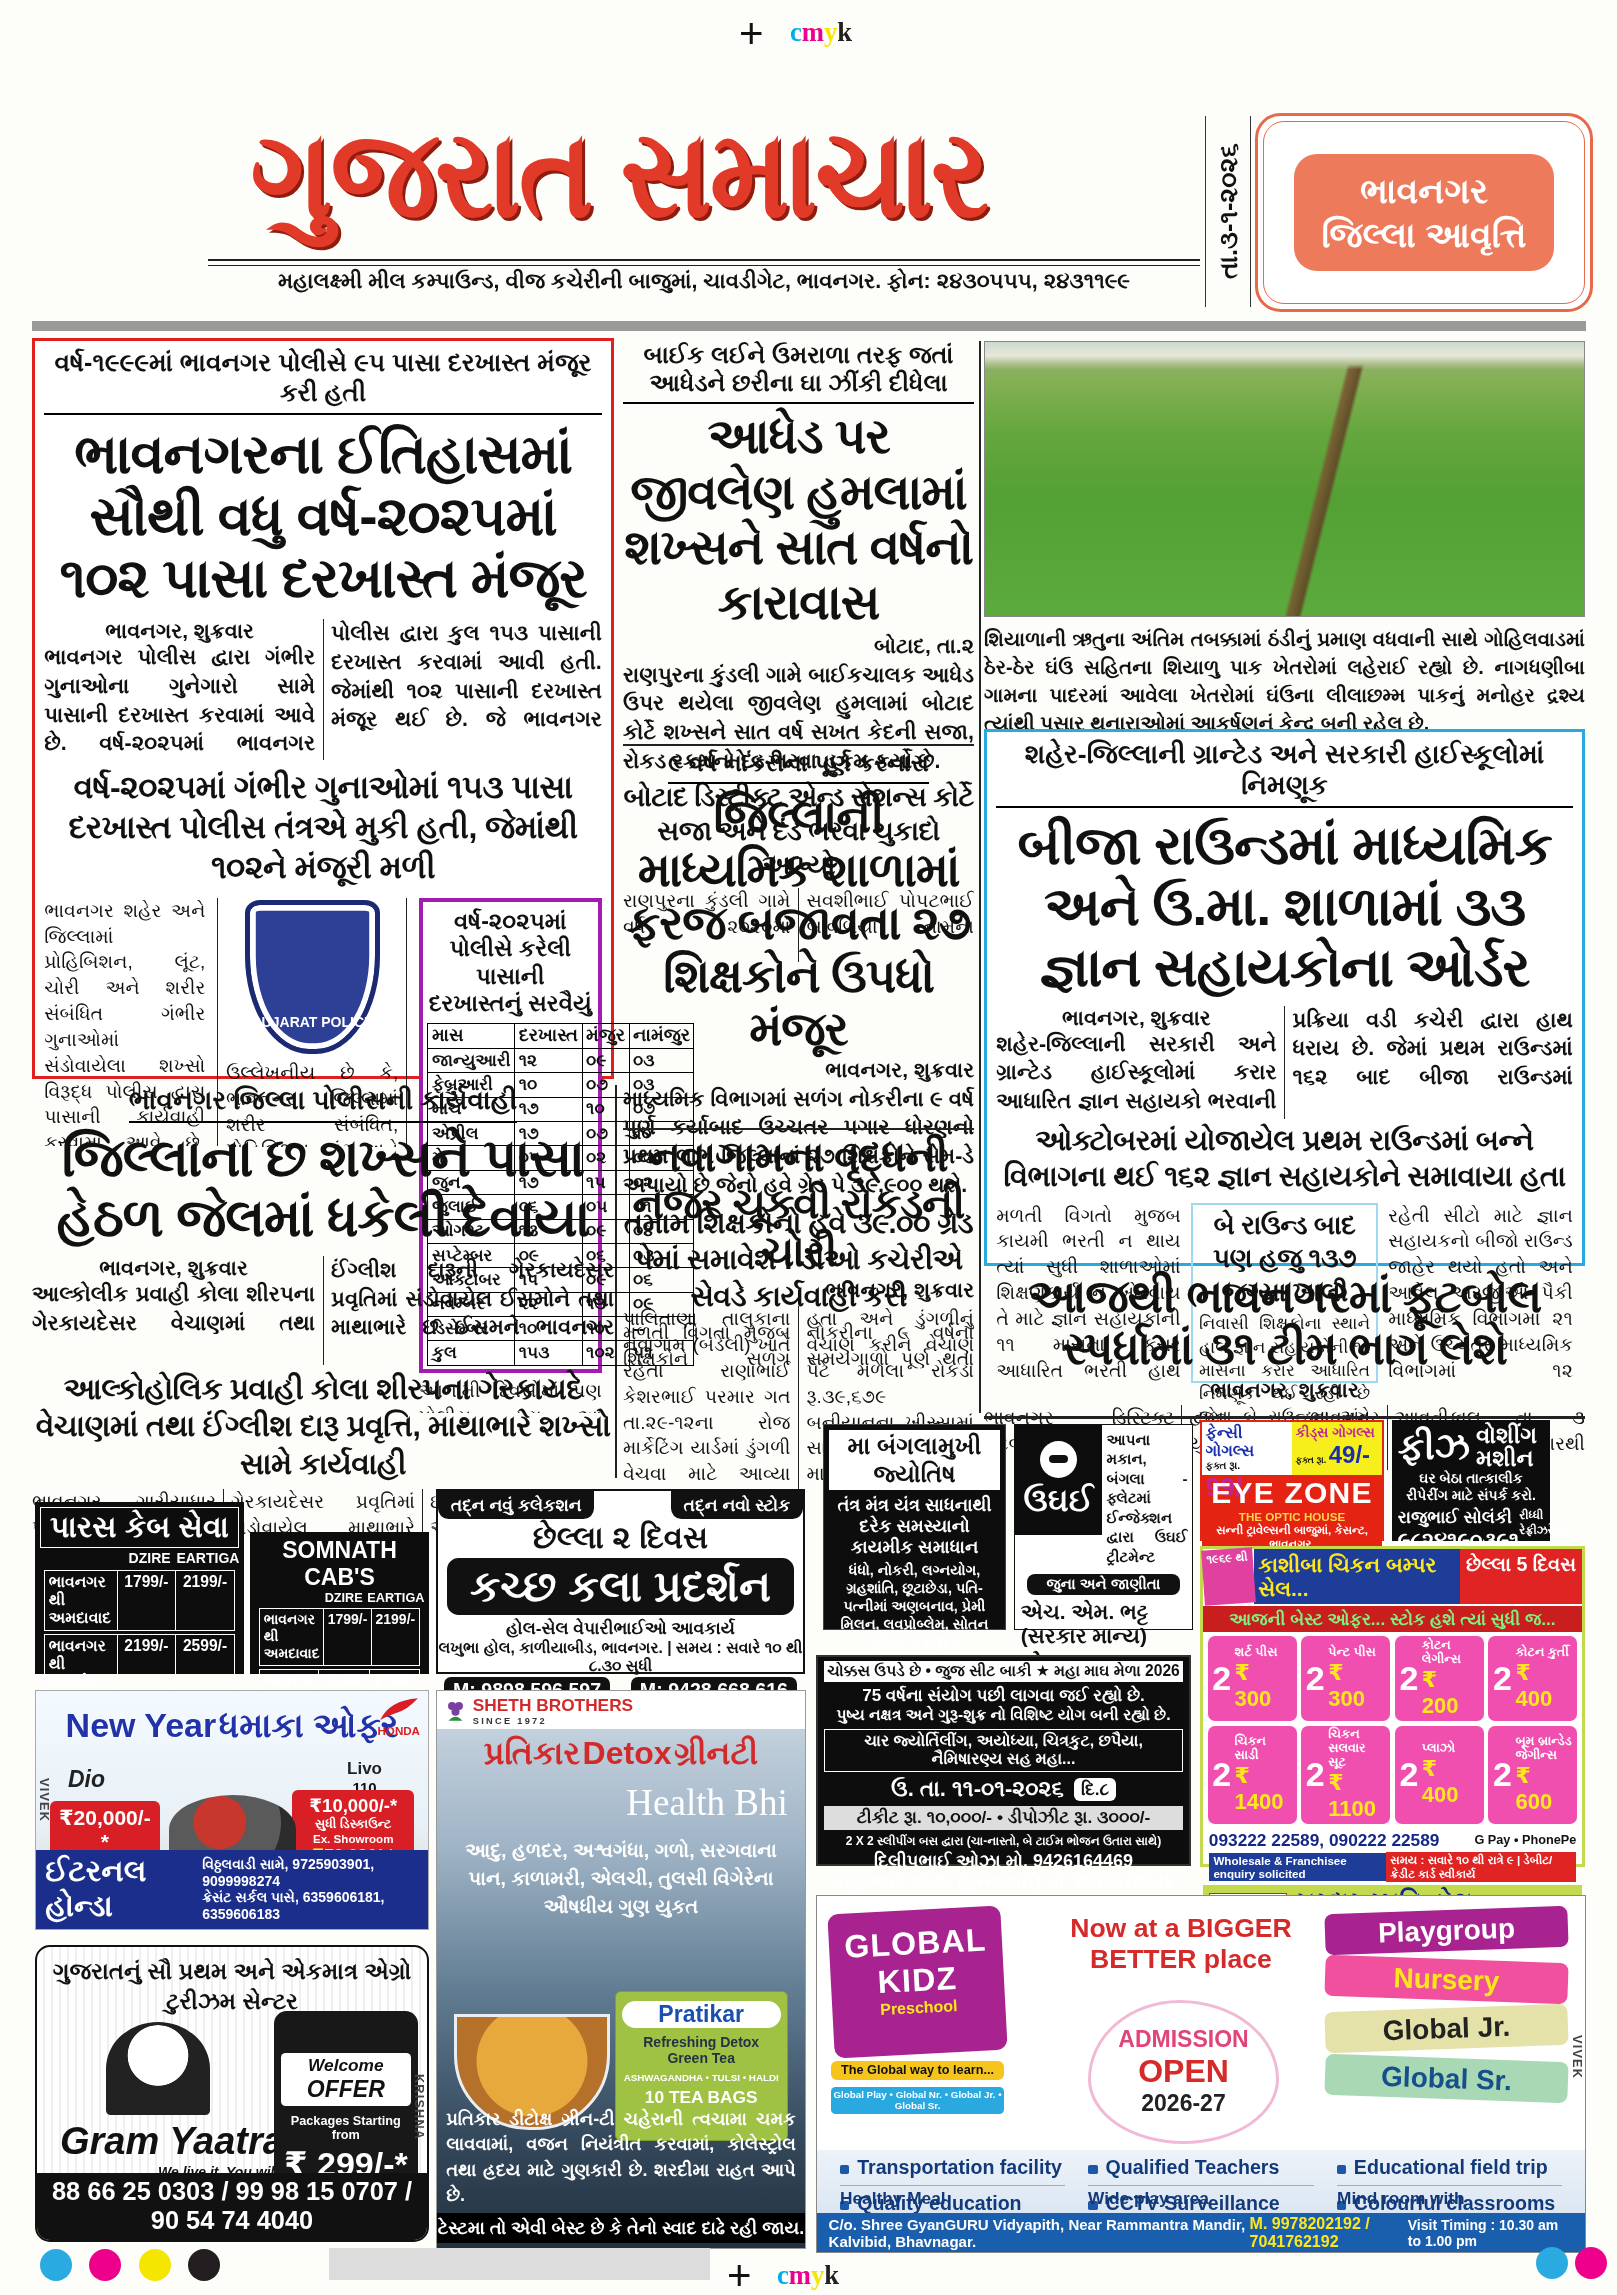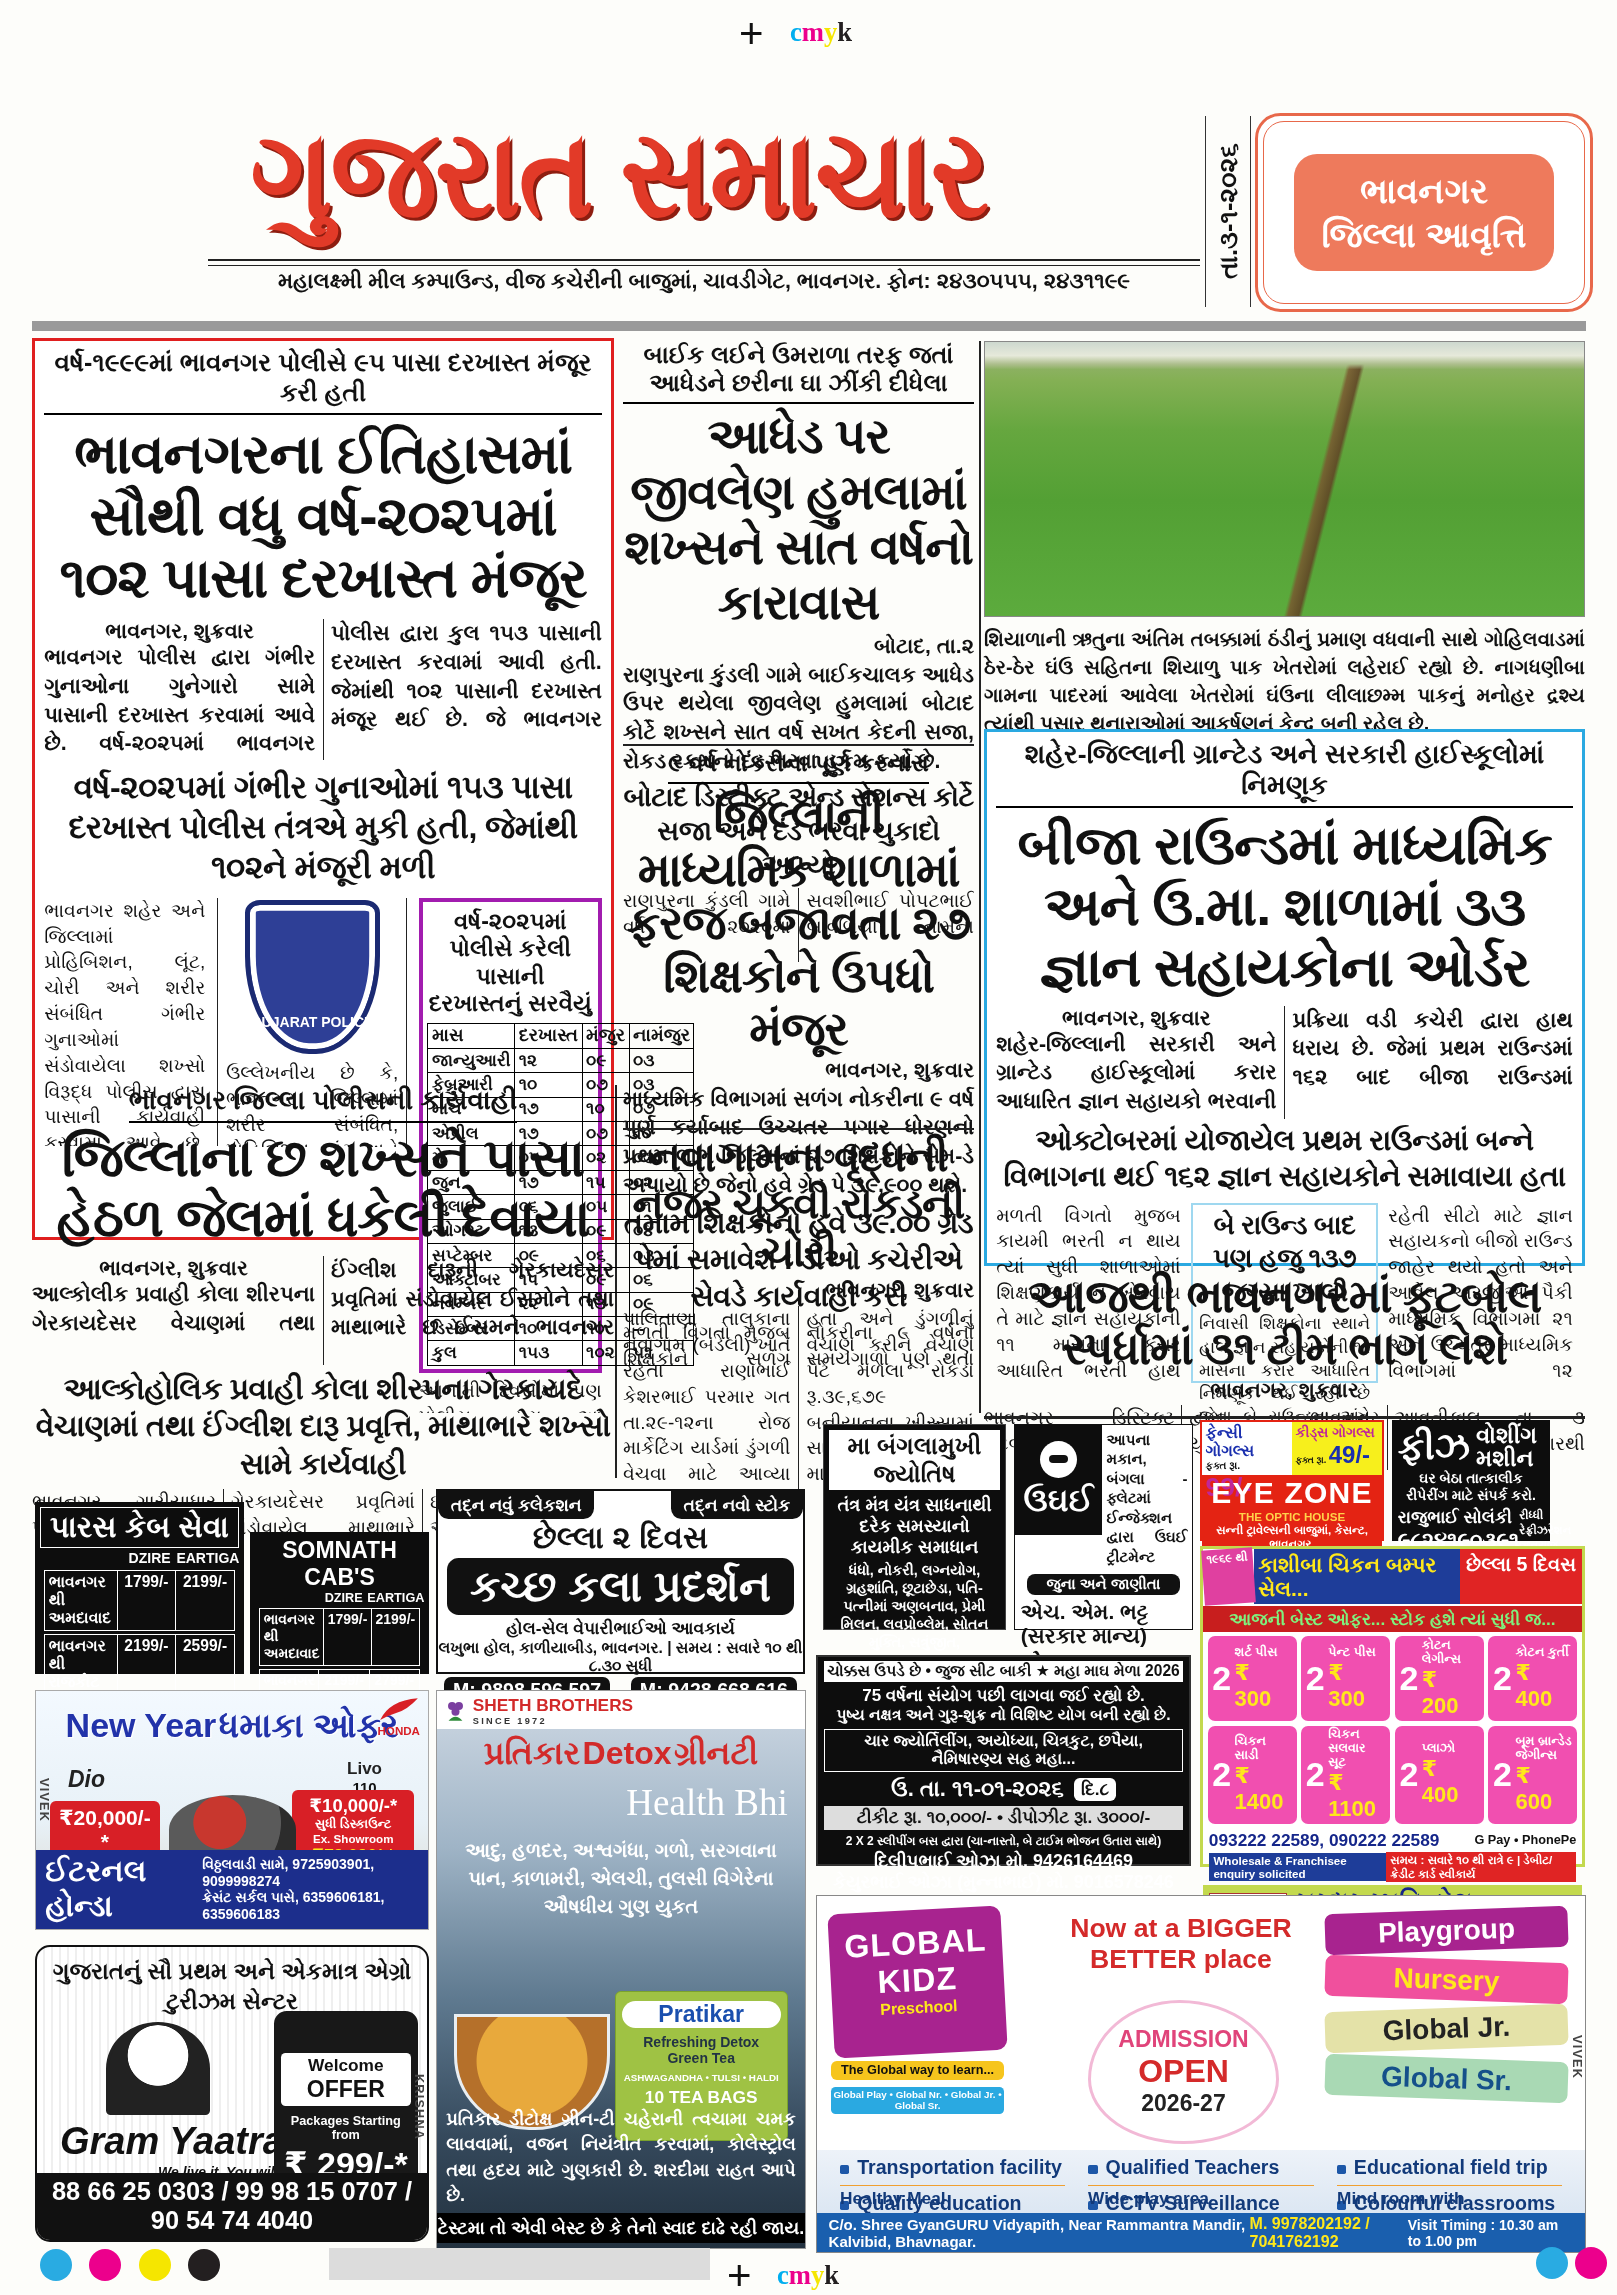--- a/index.html
+++ b/index.html
@@ -89,21 +89,21 @@
     <div class="edbadge">
       <div>ભાવનગર</div>
       <div>જિલ્લા આવૃત્તિ</div>
     </div>
   </div>
   <div class="abs graybar" style="left:32px;top:321px;width:1554px;height:10.4px;"></div>
 
   <div class="abs rule-v" style="left:615px;top:1085px;height:393px;"></div>
   <div class="abs rule-v" style="left:979px;top:341px;height:1072px;"></div>
 
-  <div class="abs redbox" style="left:32px;top:338px;width:582px;height:902px;padding:7px 9.2px;box-sizing:border-box;">
+  <div class="abs redbox" style="left:32px;top:338px;width:582px;height:741px;padding:7px 9.2px;box-sizing:border-box;">
     <div class="kick"><span>વર્ષ-૧૯૯૯માં ભાવનગર પોલીસે ૯૫ પાસા દરખાસ્ત મંજૂર કરી હતી</span></div>
     <div class="hl" style="font-size:55px;margin-top:8px;">ભાવનગરના ઈતિહાસમાં સૌથી વધુ વર્ષ-૨૦૨૫માં ૧૦૨ પાસા દરખાસ્ત મંજૂર</div>
     <div class="cols2" style="margin-top:10.4px;height:141px;overflow:hidden;">
       <div class="dl">ભાવનગર, શુક્રવાર</div>
       <div class="lead jst">ભાવનગર પોલીસ દ્વારા ગંભીર ગુનાઓના ગુનેગારો સામે પાસાની દરખાસ્ત કરવામાં આવે છે. વર્ષ-૨૦૨૫માં ભાવનગર પોલીસ દ્વારા કુલ ૧૫૩ પાસાની દરખાસ્ત કરવામાં આવી હતી. જેમાંથી ૧૦૨ પાસાની દરખાસ્ત મંજૂર થઈ છે. જે ભાવનગર જિલ્લાના ઈતિહાસની સૌથી વધારે છે. મંજૂર થયેલી પાસાની દરખાસ્તના આરોપીઓને રાજ્યની જુદી-જુદી જેલોમાં ધકેલી દેવામાં આવ્યા છે.</div>
     </div>
     <div class="sub" style="font-size:32px;margin-top:7px;">વર્ષ-૨૦૨૫માં ગંભીર ગુનાઓમાં ૧૫૩ પાસા દરખાસ્ત પોલીસ તંત્રએ મુકી હતી, જેમાંથી ૧૦૨ને મંજૂરી મળી</div>
     <div style="display:flex;gap:11.6px;margin-top:10.4px;height:248px;">
       <div class="bodytxt jst" style="width:173px;overflow:hidden;">ભાવનગર શહેર અને જિલ્લામાં પ્રોહિબિશન, લૂંટ, ચોરી અને શરીર સંબંધિત ગંભીર ગુનાઓમાં સંડોવાયેલા શખ્સો વિરૂદ્ધ પોલીસ દ્વારા પાસાની કાર્યવાહી કરવામાં આવે છે. ભાવનગર જિલ્લામાં વર્ષ-૧૯૯૯માં સૌથી વધુ ૯૫ પાસાની દરખાસ્ત મંજૂર થઈ હતી. જે પછી વર્ષ-૨૦૨૫માં જિલ્લાના ઈતિહાસમાં સૌથી વધુ ૧૦૨ પાસા દરખાસ્ત મંજૂર થઈ છે. આ તમામ આરોપીઓને જુદી-જુદી જેલમાં ધકેલી દેવામાં આવ્યા છે.</div>
       <div style="width:185px;border-left:1.2px solid #222;border-right:1.2px solid #222;padding:0 8px;">
@@ -548,21 +548,21 @@
   </div>
 
   <div class="abs" style="left:35px;top:1945px;width:394px;height:297px;box-sizing:border-box;border:2.3px solid #111;border-radius:15px;background:repeating-linear-gradient(90deg,#fff 0 5.8px,#efefef 5.8px 8px);overflow:hidden;">
     <div class="ctr b" style="font-size:23px;padding-top:10.4px;line-height:1.3;">ગુજરાતનું સૌ પ્રથમ અને એકમાત્ર એગ્રો ટુરીઝમ સેન્ટર</div>
     <div class="abs" style="left:69px;top:75px;width:98px;height:87px;border-radius:50% 50% 4.6px 4.6px;background:radial-gradient(circle at 50% 35%,#fff 0 40%,#222 41% 100%);border:3.5px solid #222;"></div>
     <div class="abs b" style="left:23px;top:173px;font-size:38px;font-style:italic;">Gram Yaatra</div>
     <div class="abs b" style="left:121px;top:217px;font-size:14px;font-style:italic;">We live it, You will love it.</div>
     <div class="abs b" style="left:64px;top:238px;font-size:17.3px;">આવો પ્રકૃતિ સાથે જોડાઈએ...</div>
     <div class="abs ctr b" style="left:14px;top:260px;width:208px;font-size:14px;background:#111;color:#fff;border-radius:9.2px;padding:3.5px 4.6px;">નેસવડ, વાયા - દિહોર, તા.તળાજા, જી.ભાવનગર.</div>
     <div class="abs" style="right:9.2px;top:64px;width:144px;height:219px;background:#181818;border-radius:12.7px;color:#fff;text-align:center;padding:7px;box-sizing:border-box;">
-      <div style="background:#fff;color:#111;border-radius:4.6px;padding:2.3px 0;margin-top:35px;">
+      <div style="background:#fff;color:#111;border-radius:4.6px;padding:2.3px 0;margin-top:35px;font-style:italic;">
         <span class="b" style="font-size:17.3px;display:block;">Welcome</span>
         <span class="b" style="font-size:23px;display:block;">OFFER</span>
       </div>
       <div class="b" style="font-size:12.7px;margin-top:8px;">Packages Starting from</div>
       <div class="b" style="font-size:34px;margin-top:2.3px;">₹ 299/-*</div>
       <div class="b" style="font-size:14px;margin-top:8px;line-height:1.3;">ચાલો ગામડે ફરવા અને બળદગાડાની મોજ માણવા...</div>
     </div>
     <div class="abs" style="left:0;right:0;bottom:0;background:#111;color:#fff;text-align:center;padding:4.6px 0;">
       <span class="b" style="font-size:25.4px;">88 66 25 0303 / 99 98 15 0707 / 90 54 74 4040</span>
     </div>

